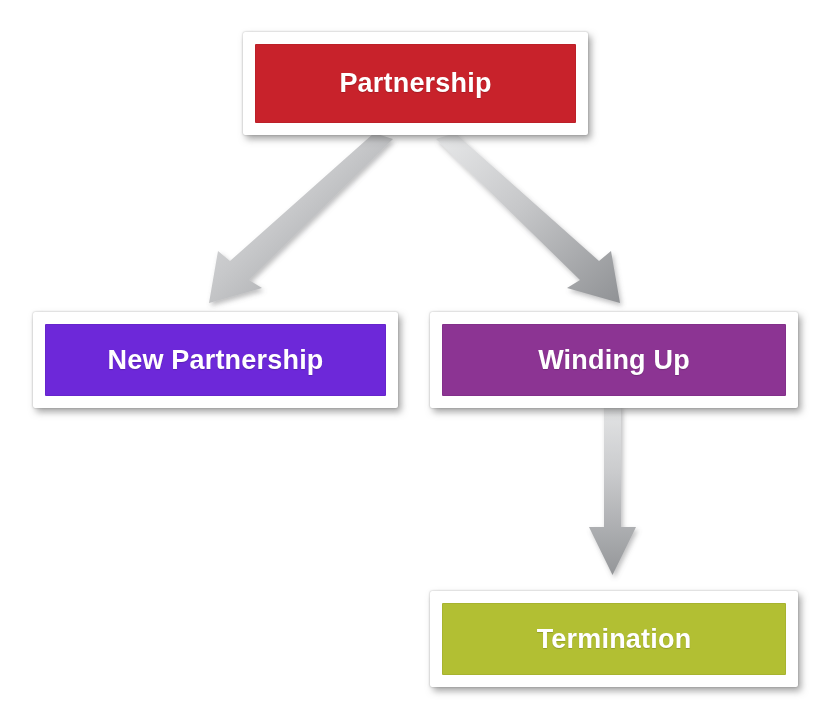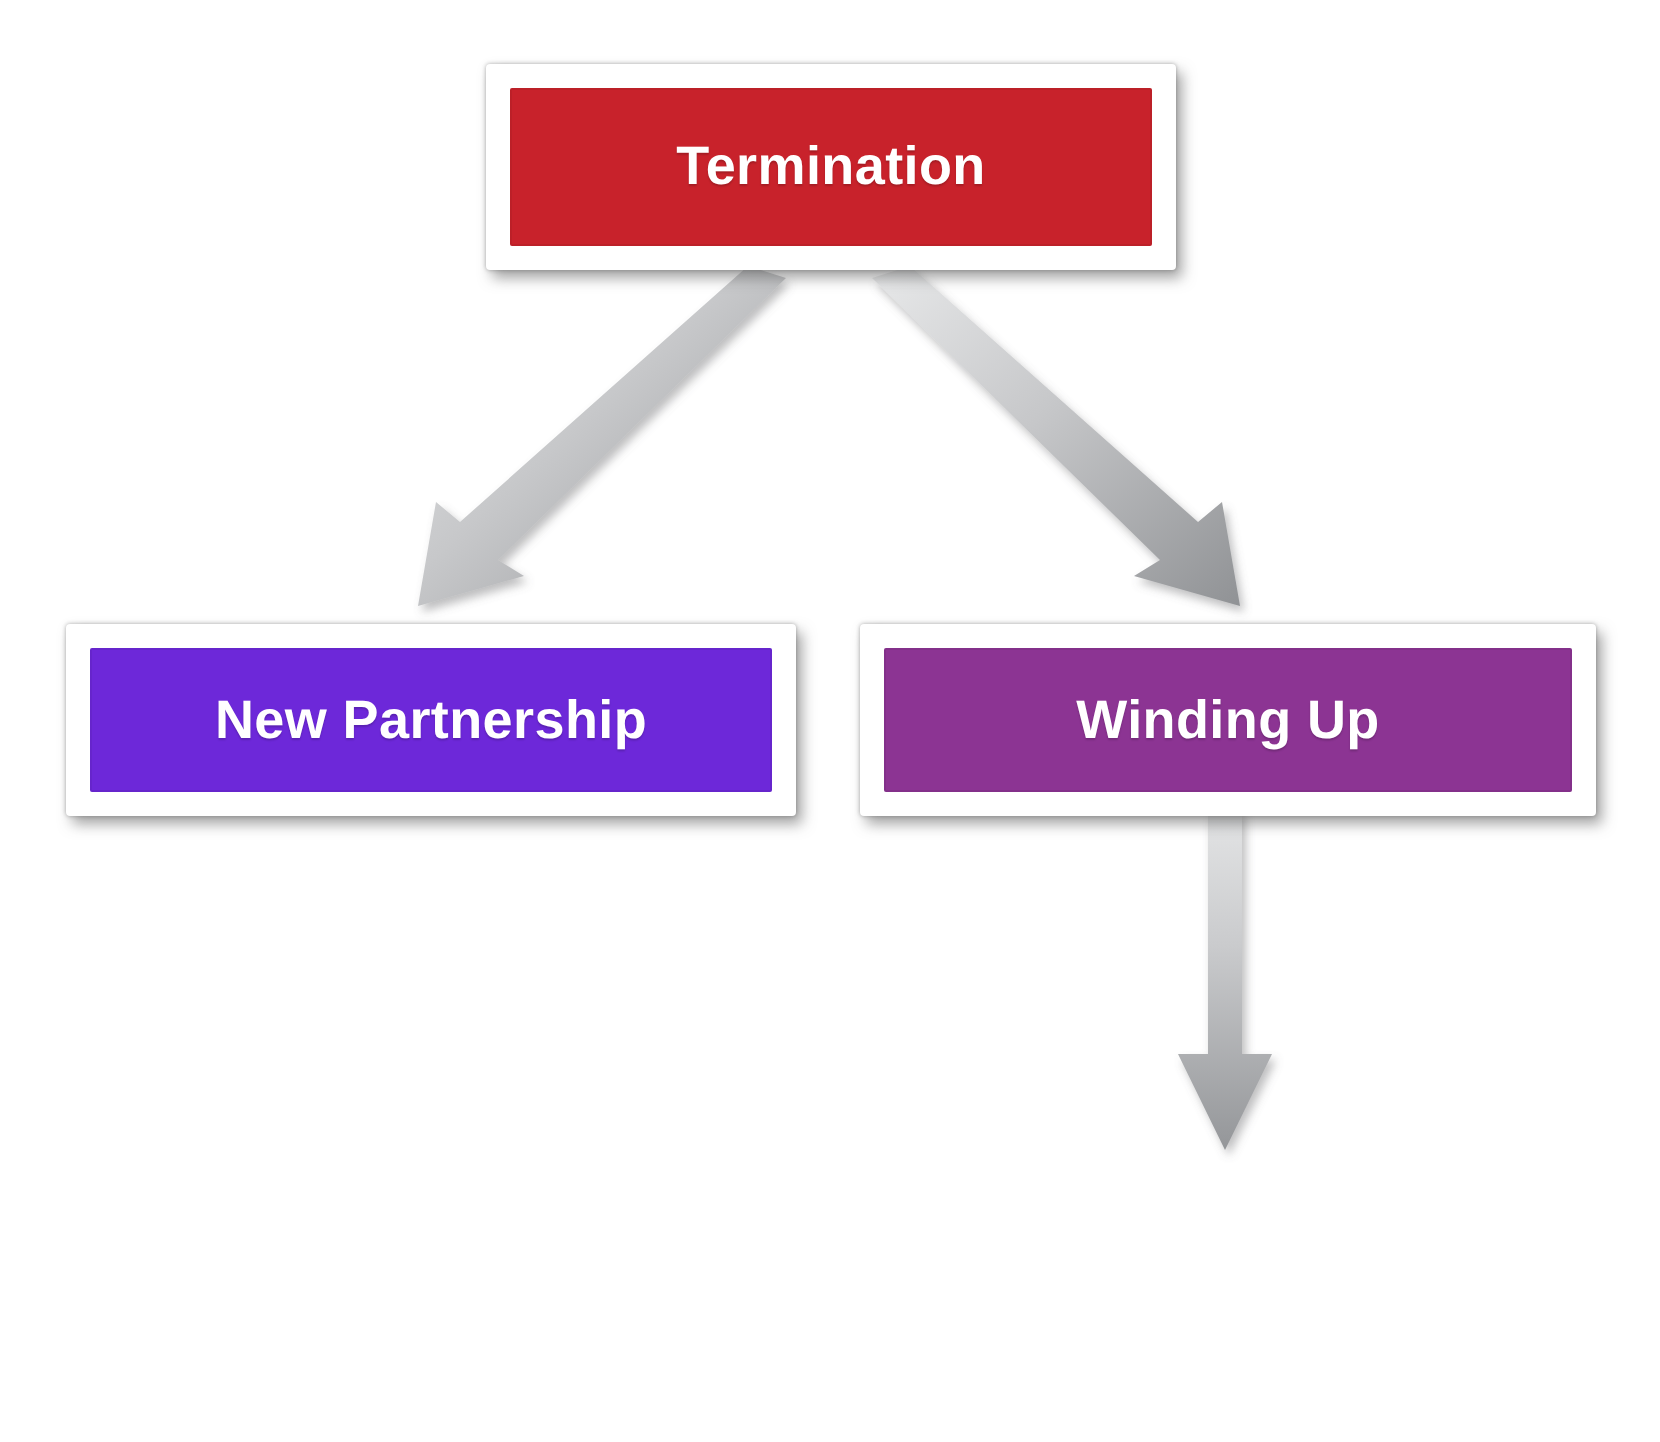--- a/index.html
+++ b/index.html
@@ -136,30 +136,35 @@
                L 621,527
                L 636,527
                L 612.5,575
                L 589,527
                L 604,527 Z" fill="url(#gradDown)"></path>
     </g>
   </svg>
 
   <div class="node-box" id="node-dissolution">
     <div class="node-fill" style="background: rgb(200, 34, 43);">
-      <span class="node-label">Termination</span>
+      <span class="node-label">Partnership</span>
     </div>
   </div>
 
   <div class="node-box" id="node-new-partnership">
     <div class="node-fill" style="background: #6d28d9;">
       <span class="node-label">New Partnership</span>
     </div>
   </div>
 
   <div class="node-box" id="node-winding-up">
     <div class="node-fill" style="background: rgb(140, 52, 147);">
       <span class="node-label">Winding Up</span>
     </div>
   </div>
 
+  <div class="node-box" id="node-termination">
+    <div class="node-fill" style="background: rgb(178, 191, 51);">
+      <span class="node-label">Termination</span>
+    </div>
+  </div>
 
 </div>
 
 </body></html>

